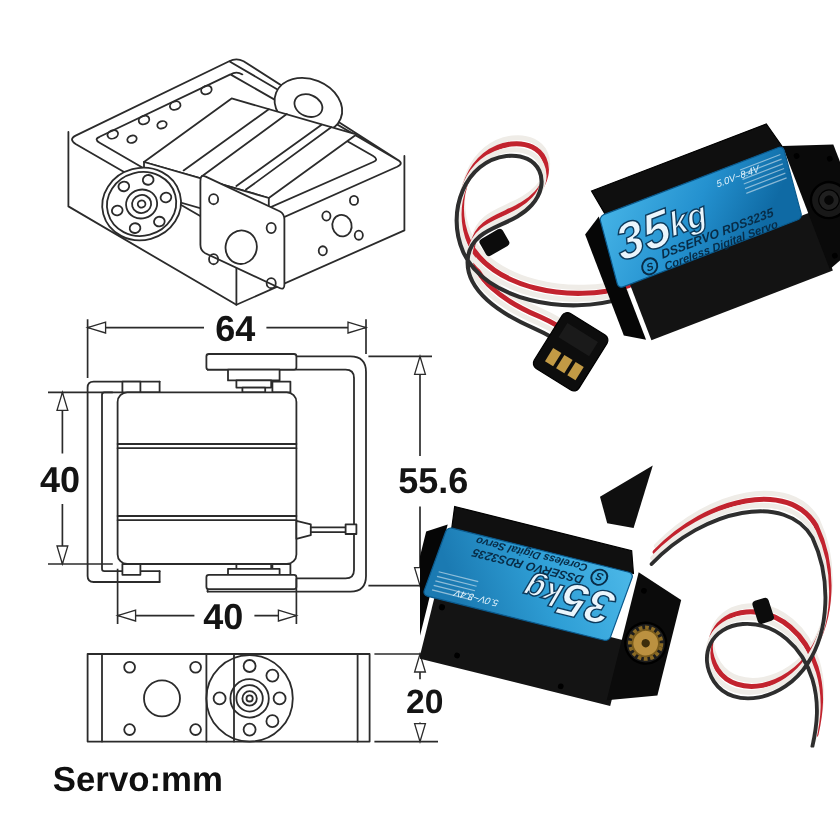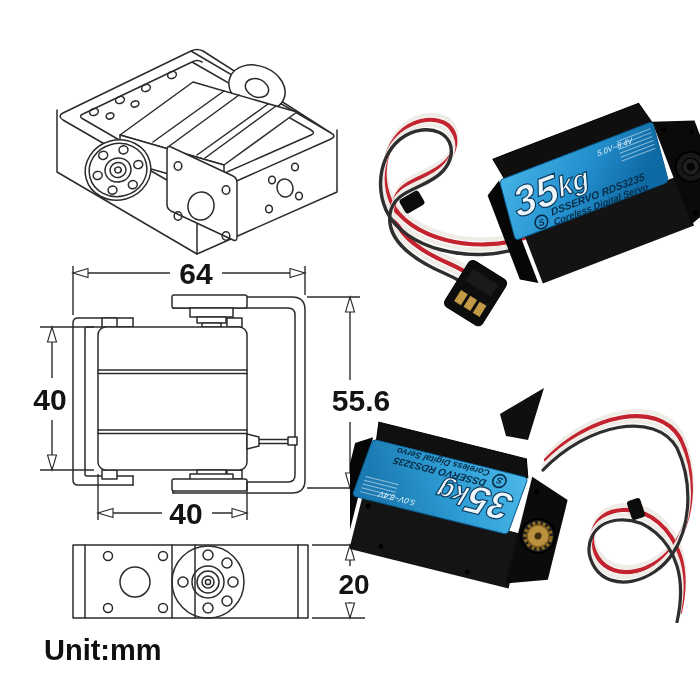--- a/index.html
+++ b/index.html
@@ -215,21 +215,21 @@
       <line class="dim" x1="272" y1="5" x2="325" y2="5"></line>
       <line class="dim" x1="272" y1="78" x2="325" y2="78"></line>
       <line class="dim" x1="310" y1="5" x2="310" y2="26"></line>
       <line class="dim" x1="310" y1="62" x2="310" y2="78"></line>
       <polygon class="arr" points="310,5 305.5,20 314.5,20"></polygon>
       <polygon class="arr" points="310,78 305.5,63 314.5,63"></polygon>
       <text class="dimtxt" x="314" y="54" style="font-size:28px">20</text>
     </g>
   </svg>
 
-  <div class="unit-label">Unit:mm</div>
+  <div class="unit-label">Servo:mm</div>
 
   <svg class="abs" style="left:348px;top:82px;" width="352" height="255" viewBox="0 0 352 255">
     <defs>
       <linearGradient id="blueGradTop" x1="0" y1="0" x2="1" y2="0.35">
         <stop offset="0" stop-color="#45b3e6"></stop>
         <stop offset="0.55" stop-color="#2491cf"></stop>
         <stop offset="1" stop-color="#0f6aa4"></stop>
       </linearGradient>
     </defs>
 

